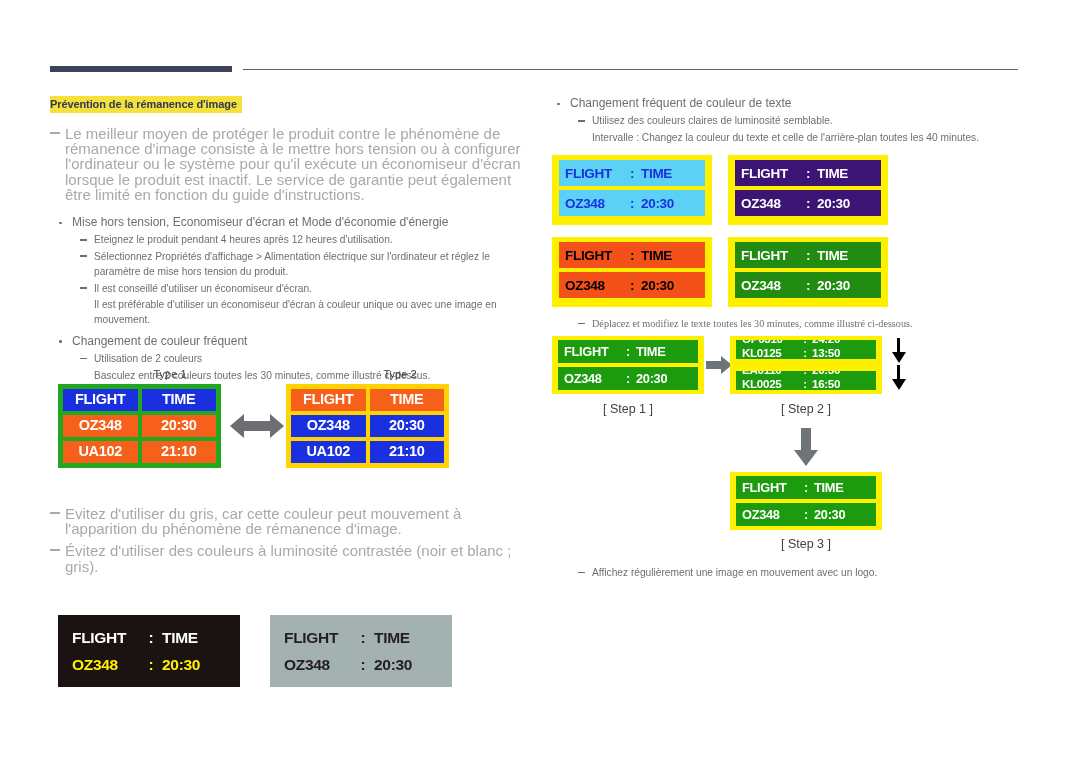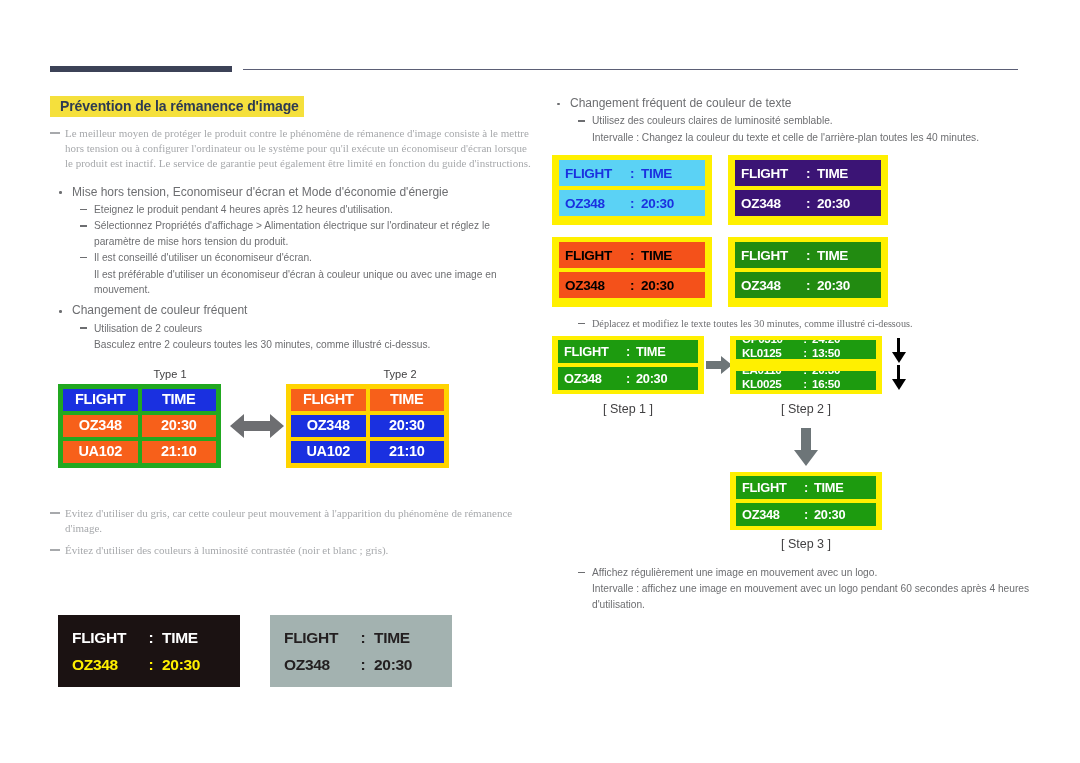--- a/index.html
+++ b/index.html
@@ -14,39 +14,38 @@
   }
 
   
   .hdr-rules { position:absolute; top:66px; left:0; width:1080px; height:12px; }
   .hdr-thick { position:absolute; left:50px; top:0; width:182px; height:6px; background:#3c4257; }
   .hdr-thin  { position:absolute; left:243px; top:3px; width:775px; height:1.4px; background:#5b5e75; }
 
   
   .page-title {
     position:absolute; left:50px; top:96px;
-    font-size:14px; font-weight:bold; color:#2d3a52;
-    background:#f5e03c; padding:2px 5px 3px 10px;
+    font-size:11px; font-weight:bold; color:#2d3a52;
+    background:#f5e03c; padding:2px 5px 3px 0;
     letter-spacing:-0.1px;
     white-space:nowrap;
   }
 
   
   .col-left  { position:absolute; left:50px; top:126px; width:485px; }
   .col-right { position:absolute; left:548px; top:96px; width:482px; }
 
   
   .note {
     position:relative;
     padding-left:15px;
-    font-size:11px;
+    font-size:15px;
     line-height:15.2px;
     color:#a7a9ac;
     margin-bottom:7px;
-    font-family:Liberation Serif, serif;
   }
   .note::before {
     content:"";
     position:absolute; left:0; top:6px;
     width:10px; height:1.6px; background:#a7a9ac;
   }
 
   .bullet {
     position:relative;
     padding-left:22px;
@@ -447,14 +446,13 @@
       <span class="sep">:</span>
       <span class="val">20:30</span>
     </div>
   </div>
 
   <div class="step-cap c3">[ Step 3 ]</div>
 </div>
 
 <div style="position:absolute; left:548px; top:565px; width:482px;">
   <div class="dash">Affichez régulièrement une image en mouvement avec un logo.</div>
-  <div class="subline">Intervalle : affichez une image en mouvement avec un logo pendant 60 secondes après 4 heures d'utilisation.</div>
 </div>
 
 </body></html>

